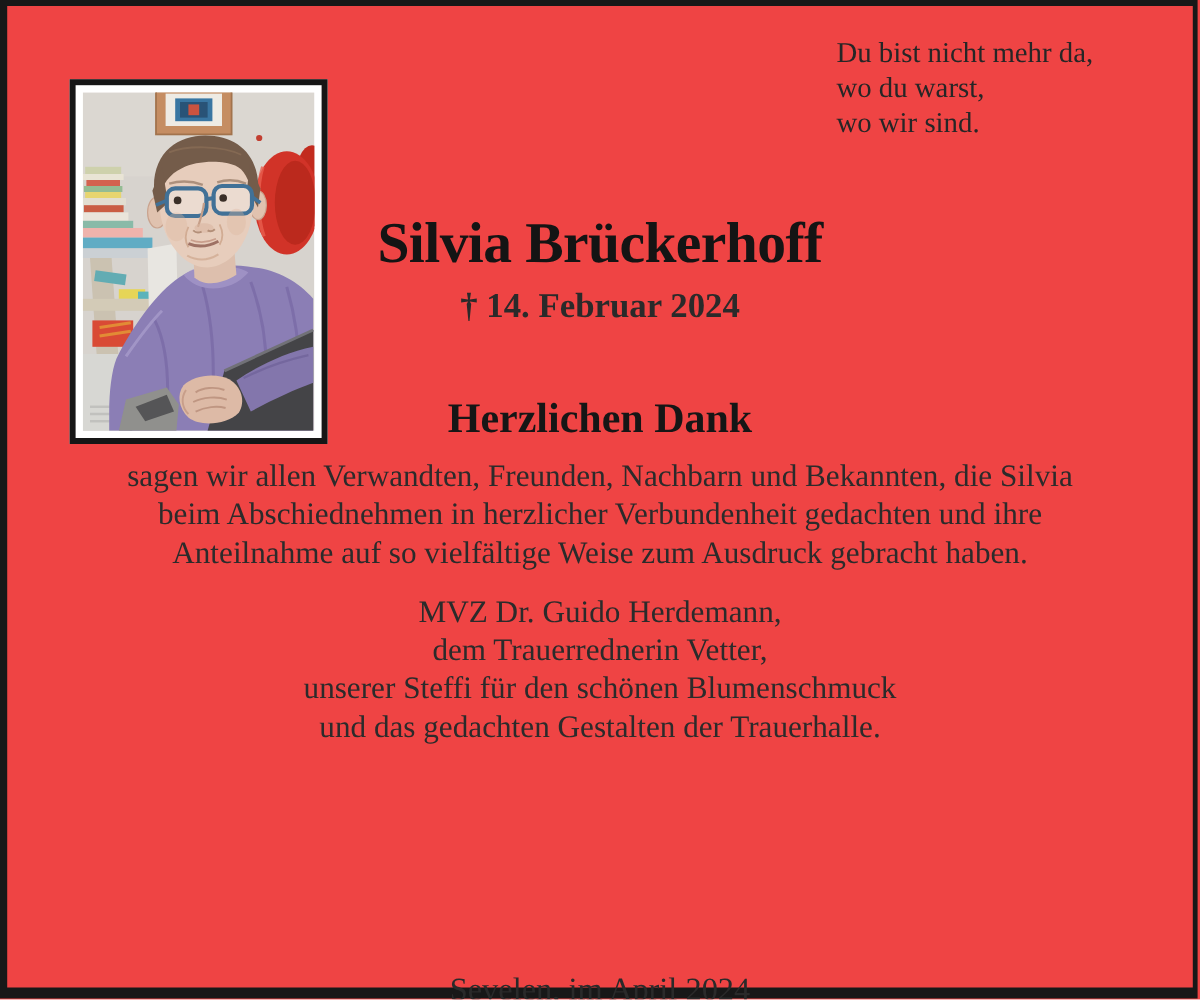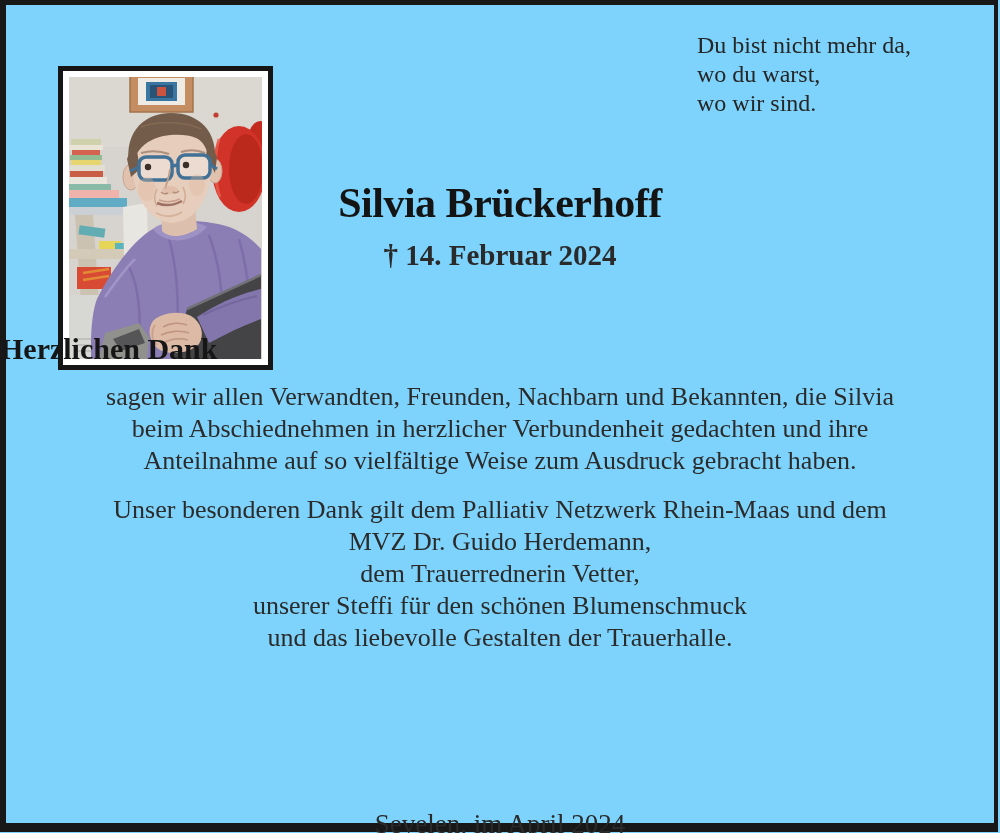--- a/index.html
+++ b/index.html
@@ -1,20 +1,20 @@
 <!DOCTYPE html>
 <html lang="de"><head>
 <meta charset="utf-8">
 <style>
   html, body { margin: 0; padding: 0; background: #ffffff; }
   .page {
     position: relative;
     width: 1000px;
     height: 833px;
-    background: #7dd3fc;
+    background: #ef4444;
     font-family: "Liberation Serif", "DejaVu Serif", serif;
     color: #222222;
     overflow: hidden;
   }
   .outer-border {
     position: absolute;
     inset: 0 2px 1px 0;
     border-style: solid;
     border-color: #181818;
     border-width: 5px 4px 9px 6px;
@@ -40,42 +40,43 @@
     line-height: 29px;
     color: #262626;
     white-space: nowrap;
   }
   .name {
     position: absolute;
     left: 0; right: 0;
     top: 175px;
     margin: 0;
     text-align: center;
-    font-size: 42px;
+    font-size: 48px;
     line-height: 56px;
     font-weight: bold;
     color: #141414;
     letter-spacing: -0.5px;
   }
   .death-date {
     position: absolute;
     left: 0; right: 0;
     top: 237px;
     text-align: center;
     font-size: 29px;
     line-height: 36px;
     color: #2a2a2a;
     font-weight: bold;
   }
   .thanks-heading {
     position: absolute;
     left: 0; right: 0;
     top: 327px;
     margin: 0;
-    font-size: 30px;
+    text-align: center;
+    font-size: 35px;
     line-height: 44px;
     font-weight: bold;
     color: #161616;
   }
   .para {
     position: absolute;
     left: 30px; right: 30px;
     text-align: center;
     font-size: 26px;
     line-height: 32px;
@@ -236,21 +237,20 @@
 
   <h2 class="thanks-heading">Herzlichen Dank</h2>
 
   <div class="para para-1">
     <div>sagen wir allen Verwandten, Freunden, Nachbarn und Bekannten, die Silvia</div>
     <div>beim Abschiednehmen in herzlicher Verbundenheit gedachten und ihre</div>
     <div>Anteilnahme auf so vielfältige Weise zum Ausdruck gebracht haben.</div>
   </div>
 
   <div class="para para-2">
-    <div>Unser besonderen Dank gilt dem Palliativ Netzwerk Rhein-Maas und dem</div>
     <div>MVZ Dr. Guido Herdemann,</div>
     <div>dem Trauerrednerin Vetter,</div>
     <div>unserer Steffi für den schönen Blumenschmuck</div>
-    <div>und das liebevolle Gestalten der Trauerhalle.</div>
+    <div>und das gedachten Gestalten der Trauerhalle.</div>
   </div>
 
   <div class="place-date">Sevelen, im April 2024</div>
 </div>
 
 </body></html>

